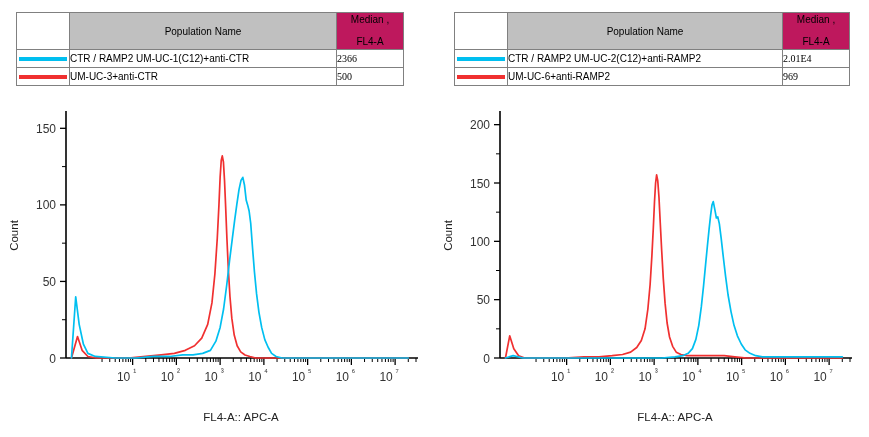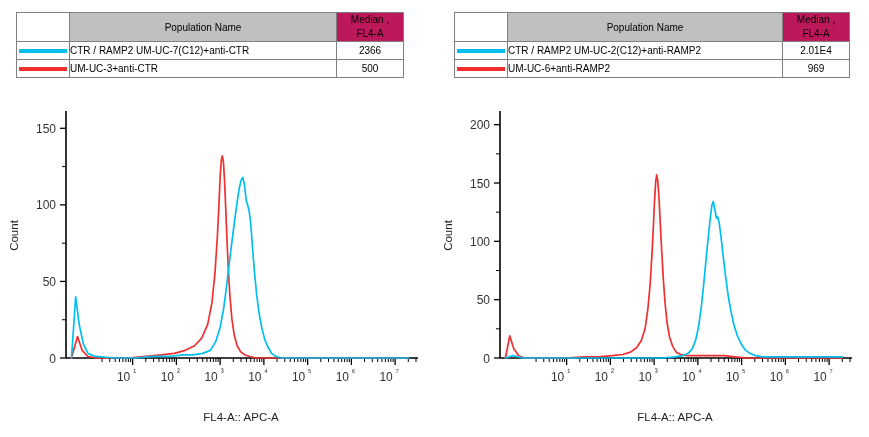--- a/index.html
+++ b/index.html
@@ -32,32 +32,32 @@
   }
   .legend-table td, .legend-table th {
     border: 1px solid #808080;
     padding: 0;
     vertical-align: middle;
   }
   .lt-swatch-head { width: 52px; background: #ffffff; border-left: 1px solid #000; }
   .lt-name-head   { background: #c0c0c0; text-align: center; font-weight: normal; }
   .lt-med-head    { background: #be185d; text-align: center; font-weight: normal; width: 66px; padding-left: 3px; }
   .lt-med-head .l1 { display:block; line-height: 14px; }
-  .lt-med-head .l2 { display:block; line-height: 14px; }
+  .lt-med-head .l2 { display:block; line-height: 14px; margin-top: 8px; }
 
   .lt-swatch-cell { height: 17px; background: #ffffff; position: relative; }
   .swatch {
     position: absolute;
     left: 2px; right: 2px;
     top: 50%;
     margin-top: -2px;
     height: 4px;
   }
   .lt-name-cell { padding-left: 3px; height: 17px; background:#fff; white-space: nowrap; overflow: hidden; }
-  .lt-med-cell  { padding-right: 3px; height: 17px; text-align: center; background:#fff; }
+  .lt-med-cell  { padding-right: 3px; height: 17px; text-align: left; background:#fff;font-family:Liberation Serif, serif; }
 
   
   .plot-wrap { position: absolute; }
   .plot-svg  { display: block; }
 
   .axis-line { stroke: #000000; stroke-width: 1.6; fill: none; }
   .tick      { stroke: #000000; stroke-width: 1.3; }
   .tick-minor{ stroke: #000000; stroke-width: 1; }
   .tick-lbl  { font-family: "Liberation Sans", sans-serif; font-size: 12px; fill: #333333; }
   .tick-lbl-exp { font-family: "Liberation Sans", sans-serif; font-size: 9px; fill: #333333; }
@@ -78,21 +78,21 @@
           <span class="l1">Median ,</span>
           <span class="l2">FL4-A</span>
         </th>
       </tr>
     </thead>
     <tbody>
       <tr>
         <td class="lt-swatch-cell">
           <span class="swatch" style="background:#00bff0"></span>
         </td>
-        <td class="lt-name-cell">CTR / RAMP2 UM-UC-7(C12)+anti-CTR</td>
+        <td class="lt-name-cell">CTR / RAMP2 UM-UC-1(C12)+anti-CTR</td>
         <td class="lt-med-cell">2366</td>
       </tr>
       <tr>
         <td class="lt-swatch-cell">
           <span class="swatch" style="background:#f03030"></span>
         </td>
         <td class="lt-name-cell">UM-UC-3+anti-CTR</td>
         <td class="lt-med-cell">500</td>
       </tr>
     </tbody>

